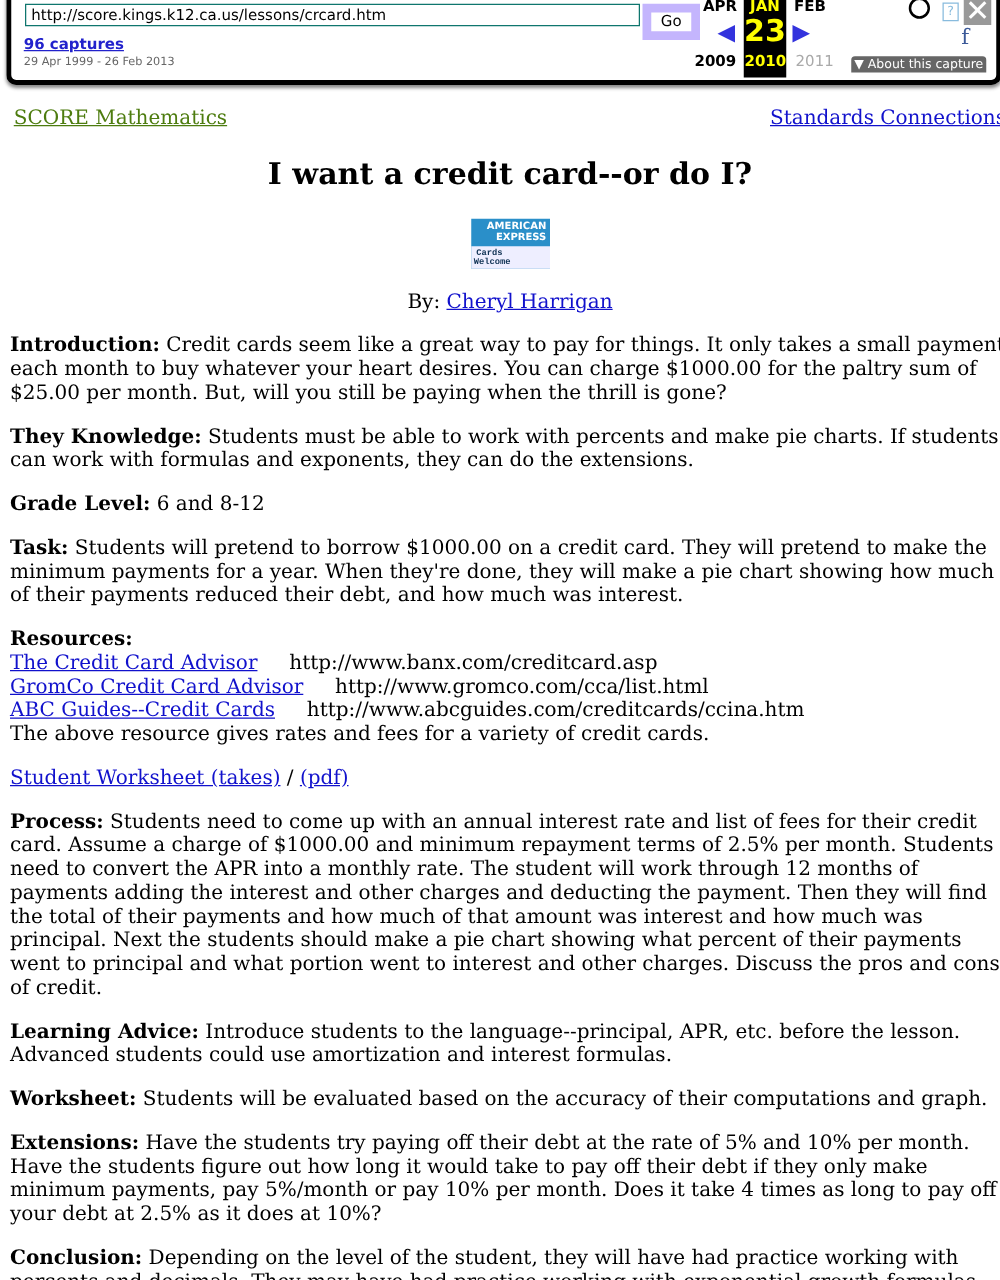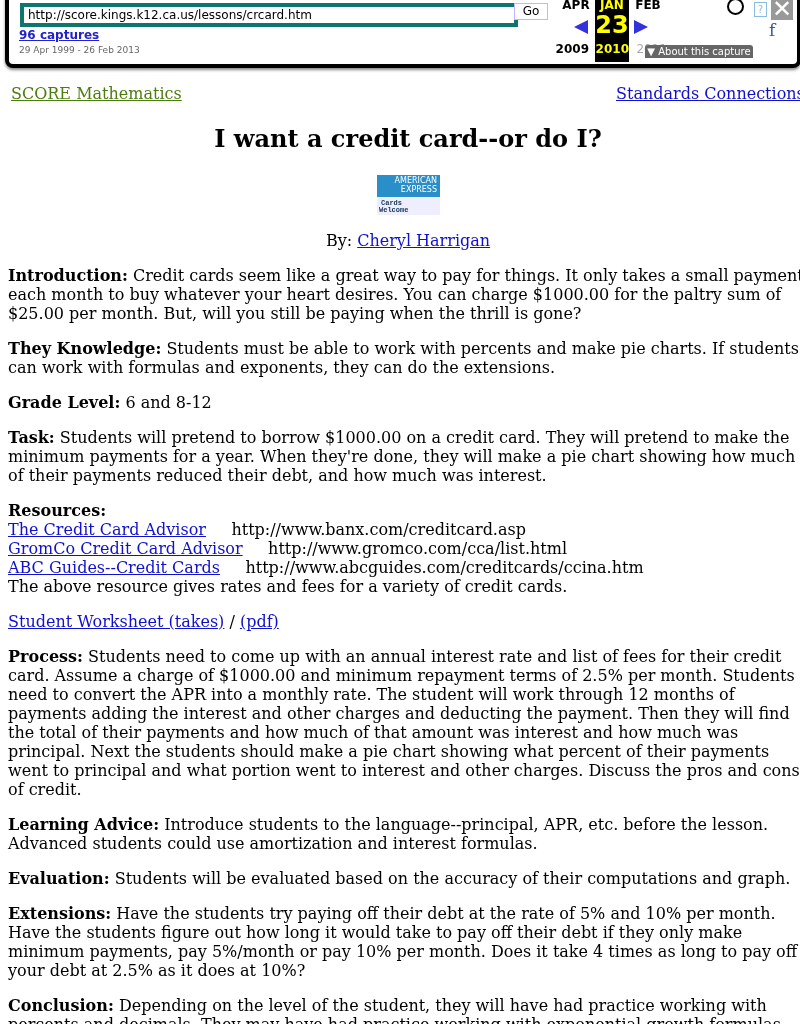--- a/index.html
+++ b/index.html
@@ -1,36 +1,36 @@
 <!DOCTYPE html>
 <html><head>
 <meta charset="utf-8">
 <style>
   html, body { margin:0; padding:0; }
   body { width:800px; height:1024px; overflow:hidden; background:#fff; font-family:"DejaVu Serif", serif; color:#000; position:relative; }
   #wm { position:absolute; left:5px; top:-4px; width:788px; height:68px; border:4px solid #000; border-top:none; border-radius:0 0 8px 8px; background:#fff; box-shadow:0 2px 3px #888; font-family:"DejaVu Sans", sans-serif; }
-  #url { position:absolute; left:11px; top:7px; width:482px; height:16px; border:4px solid #0f766e; font-size:12px; line-height:16px; padding:0 4px; color:#000; background:#fff; }
-  #go { position:absolute; left:505px; top:7px; width:32px; height:15px; border:1px solid #c4b5fd; font-size:12px; line-height:15px; text-align:center; background:#fff; }
+  #url { position:absolute; left:11px; top:7px; width:482px; height:16px; border:1px solid #0f766e; font-size:12px; line-height:16px; padding:0 4px; color:#000; background:#fff; }
+  #go { position:absolute; left:505px; top:7px; width:32px; height:15px; border:7px solid #c4b5fd; font-size:12px; line-height:15px; text-align:center; background:#fff; }
   #caps { position:absolute; left:10px; top:32px; font-size:12px; font-weight:bold; color:#22c; text-decoration:underline; }
   #range { position:absolute; left:10px; top:49px; font-size:9px; color:#666; }
   .mon { position:absolute; top:2px; font-size:12px; font-weight:bold; width:34px; text-align:center; }
   .yr { position:absolute; top:46px; font-size:12px; font-weight:bold; width:34px; text-align:right; }
   #hl { position:absolute; left:586px; top:0; width:34px; height:66px; background:#000; }
   #day { position:absolute; left:586px; top:15px; width:34px; text-align:center; font-size:24px; font-weight:bold; color:#ff0; }
   .arrow { position:absolute; top:24px; width:0; height:0; border-top:7px solid transparent; border-bottom:7px solid transparent; }
-  #about { position:absolute; left:636px; top:49px; width:108px; height:13px; background:#666; color:#fff; font-size:10px; line-height:13px; text-align:center; border-radius:3px 3px 0 0; }
+  #about { position:absolute; left:672px; top:49px; width:108px; height:13px; background:#666; color:#fff; font-size:10px; line-height:13px; text-align:center; border-radius:3px 3px 0 0; }
   #circle { position:absolute; left:718px; top:2px; width:13px; height:13px; border:2px solid #000; border-radius:50%; }
   #help { position:absolute; left:745px; top:6px; width:11px; height:13px; border:1px solid #8bd; color:#8bd; font-size:10px; text-align:center; line-height:13px; }
   #close { position:absolute; left:762px; top:2px; width:22px; height:22px; background:#999; color:#fff; font-size:24px; line-height:22px; text-align:center; font-weight:bold; }
   #fb { position:absolute; left:760px; top:24px; font-size:17px; color:#3b5998; font-family:"DejaVu Serif", serif; }
   .navL { position:absolute; left:11px; top:84px; font-size:16px; color:#4d7c0f; text-decoration:underline; }
   .navR { position:absolute; left:616px; top:84px; font-size:16px; color:#11c; text-decoration:underline; white-space:nowrap; }
   h1 { position:absolute; left:0; top:124px; width:816px; margin:0; text-align:center; font-size:24px; font-weight:bold; }
   #logo { position:absolute; left:377px; top:175px; width:63px; height:40px; background:#2a8fc9; }
-  #logo .t { color:#fff; font-family:"DejaVu Sans", sans-serif; font-size:8px; font-weight:normal; line-height:9px; text-align:right; padding-right:3px; }
+  #logo .t { color:#fff; font-family:"DejaVu Sans", sans-serif; font-size:8px; font-weight:bold; line-height:9px; text-align:right; padding-right:3px; }
   #logo .w { position:absolute; left:0; top:22px; width:63px; height:18px; background:#eef; }
   #logo .w span { position:absolute; left:2px; top:1px; font-size:7px; font-weight:bold; color:#135; line-height:8px; font-family:Liberation Mono, monospace; }
   #by { position:absolute; left:0; top:231px; width:816px; text-align:center; font-size:16px; }
   a { color:#11c; text-decoration:underline; }
   .sec { position:absolute; left:8px; width:800px; font-size:16px; line-height:19px; white-space:normal; }
   .sec b { font-weight:bold;margin-top:12px; }
   .res { white-space:nowrap; }
 </style>
 </head>
 <body>
@@ -82,15 +82,15 @@
   <div class="res"><a>The Credit Card Advisor</a>&nbsp;&nbsp;&nbsp;&nbsp;&nbsp;<span>http://www.banx.com/creditcard.asp</span></div>
   <div class="res"><a>GromCo Credit Card Advisor</a>&nbsp;&nbsp;&nbsp;&nbsp;&nbsp;<span>http://www.gromco.com/cca/list.html</span></div>
   <div class="res"><a>ABC Guides--Credit Cards</a>&nbsp;&nbsp;&nbsp;&nbsp;&nbsp;<span>http://www.abcguides.com/creditcards/ccina.htm</span></div>
   <div>The above resource gives rates and fees for a variety of credit cards.</div>
 </div>
 
 <div class="sec" style="top:612px"><a>Student Worksheet (takes)</a><span> / </span><a>(pdf)</a></div>
 
 <div class="sec" style="top:647px"><b>Process:</b><span> Students need to come up with an annual interest rate and list of fees for their credit card. Assume a charge of $1000.00 and minimum repayment terms of 2.5% per month. Students need to convert the APR into a monthly rate. The student will work through 12 months of payments adding the interest and other charges and deducting the payment. Then they will find the total of their payments and how much of that amount was interest and how much was principal. Next the students should make a pie chart showing what percent of their payments went to principal and what portion went to interest and other charges. Discuss the pros and cons of credit.</span></div>
 <div class="sec" style="top:815px"><b>Learning Advice:</b><span> Introduce students to the language--principal, APR, etc. before the lesson. Advanced students could use amortization and interest formulas.</span></div>
-<div class="sec" style="top:869px"><b>Evaluation:</b><span> Students will be evaluated based on the accuracy of their computations and graph.</span></div>
+<div class="sec" style="top:869px"><b>Worksheet:</b><span> Students will be evaluated based on the accuracy of their computations and graph.</span></div>
 <div class="sec" style="top:904px"><b>Extensions:</b><span> Have the students try paying off their debt at the rate of 5% and 10% per month. Have the students figure out how long it would take to pay off their debt if they only make minimum payments, pay 5%/month or pay 10% per month. Does it take 4 times as long to pay off your debt at 2.5% as it does at 10%?</span></div>
 <div class="sec" style="top:996px"><b>Conclusion:</b><span> Depending on the level of the student, they will have had practice working with percents and decimals. They may have had practice working with exponential growth formulas.</span></div>
 
 </body></html>

